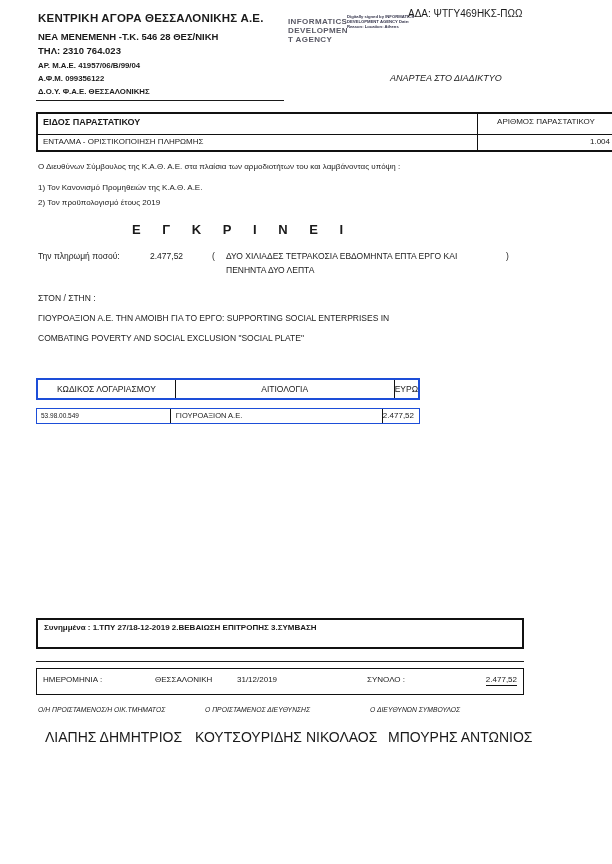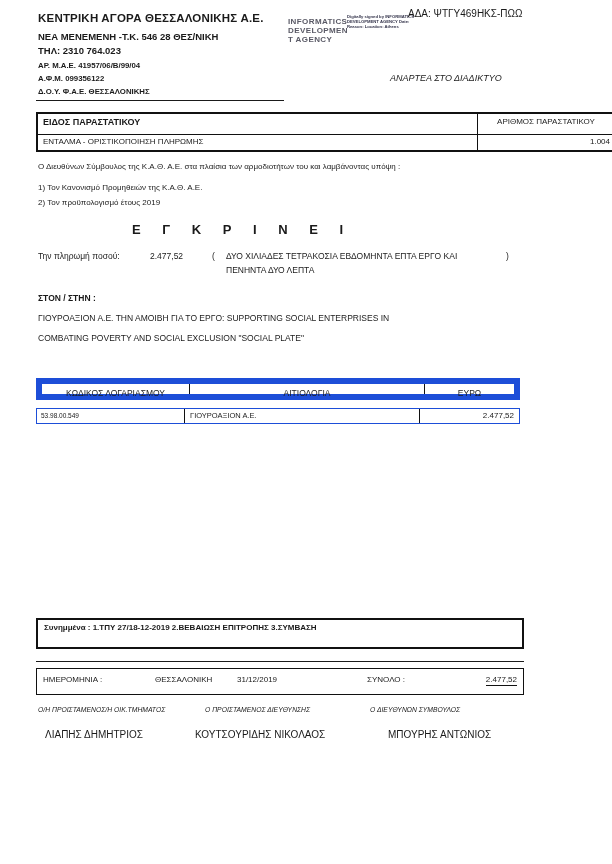--- a/index.html
+++ b/index.html
@@ -28,38 +28,38 @@
   .docbox .row2 { display:flex; height:15px; }
   .docbox .cell-l { flex:1; padding:3px 0 0 5px; }
   .docbox .cell-r { width:137px; border-left:1px solid #111; padding-top:3px; }
   .t-label { font-size:9px; font-weight:bold; }
   .t-label2 { font-size:8px; }
   .t-val { font-size:8px; }
   .body-txt { font-size:8px; }
   .approve-title { font-size:13px; font-weight:bold; letter-spacing:9px; }
   .amt-txt { font-size:8.5px; }
   
-  .tbl { position:absolute; left:36px; width:484px; border:6px solid #1d4ed8; display:flex; }
+  .tbl { position:absolute; left:36px; width:384px; border:2px solid #1d4ed8; display:flex; }
   .tbl .c1 { width:147px; }
   .tbl .c2 { width:236px; border-left:1px solid #111; border-right:1px solid #111; }
   .tbl .c3 { flex:1; }
   .tbl.hdr { top:378px; height:22px; }
   .tbl.hdr div { padding-top:4px; font-size:8.5px; text-align:center; }
   .tbl.data { top:408px; height:16px; border-width:1.5px; }
   .tbl.data .c1 { font-size:6.5px; padding:3px 0 0 4px; }
   .tbl.data .c2 { font-size:7.5px; padding:2px 0 0 5px; }
   .tbl.data .c3 { font-size:8px; padding:2px 5px 0 0; text-align:right; }
   
   .attachbox { position:absolute; left:36px; top:618px; width:488px; height:31px; border:2.5px solid #111; }
   .attachbox span { position:absolute; left:6px; top:3px; font-size:8px;font-weight:bold; }
   .datebox { position:absolute; left:36px; top:668px; width:488px; height:27px; border:1.5px solid #111; }
   .datebox span { position:absolute; font-size:8px; }
   .total-underline { border-bottom:1px solid #111; padding-bottom:1px; }
   .role { font-size:6.8px; font-style:italic; }
-  .sig-name { font-size:10px; }
+  .sig-name { font-size:14px; }
 </style>
 </head>
 <body>
 
 <div class="page">
 
   <div class="abs company b" style="left:38px; top:12px;">ΚΕΝΤΡΙΚΗ ΑΓΟΡΑ ΘΕΣΣΑΛΟΝΙΚΗΣ Α.Ε.</div>
   <div class="abs addr b" style="left:38px; top:31px;">ΝΕΑ ΜΕΝΕΜΕΝΗ -Τ.Κ. 546 28 ΘΕΣ/ΝΙΚΗ</div>
   <div class="abs addr b" style="left:38px; top:45px;">ΤΗΛ: 2310 764.023</div>
   <div class="abs small-b b" style="left:38px; top:61px;">ΑΡ. Μ.Α.Ε. 41957/06/Β/99/04</div>
@@ -94,21 +94,21 @@
 
   <div class="abs approve-title center" style="left:0; top:222px; width:484px;">Ε Γ Κ Ρ Ι Ν Ε Ι</div>
 
   <div class="abs amt-txt" style="left:38px;  top:251px;">Την πληρωμή ποσού:</div>
   <div class="abs amt-txt" style="left:150px; top:251px;">2.477,52</div>
   <div class="abs amt-txt" style="left:212px; top:251px;">(</div>
   <div class="abs amt-txt" style="left:226px; top:251px;">ΔΥΟ ΧΙΛΙΑΔΕΣ ΤΕΤΡΑΚΟΣΙΑ ΕΒΔΟΜΗΝΤΑ ΕΠΤΑ ΕΡΓΟ ΚΑΙ</div>
   <div class="abs amt-txt" style="left:506px; top:251px;">)</div>
   <div class="abs amt-txt" style="left:226px; top:265px;">ΠΕΝΗΝΤΑ ΔΥΟ ΛΕΠΤΑ</div>
 
-  <div class="abs amt-txt" style="left:38px; top:293px;font-weight:bold;">ΣΤΟΝ / ΣΤΗΝ  :</div>
+  <div class="abs amt-txt" style="left:38px; top:293px;">ΣΤΟΝ / ΣΤΗΝ  :</div>
   <div class="abs amt-txt" style="left:38px; top:313px;">ΓΙΟΥΡΟΑΞΙΟΝ  Α.Ε.  ΤΗΝ  ΑΜΟΙΒΗ  ΓΙΑ ΤΟ  ΕΡΓΟ:  SUPPORTING  SOCIAL  ENTERPRISES  IN</div>
   <div class="abs amt-txt" style="left:38px; top:333px;">COMBATING  POVERTY  AND  SOCIAL  EXCLUSION  "SOCIAL  PLATE"</div>
 
   <div class="tbl hdr">
     <div class="c1">ΚΩΔΙΚΟΣ  ΛΟΓΑΡΙΑΣΜΟΥ</div>
     <div class="c2">ΑΙΤΙΟΛΟΓΙΑ</div>
     <div class="c3">ΕΥΡΩ</div>
   </div>
 
   <div class="tbl data">

